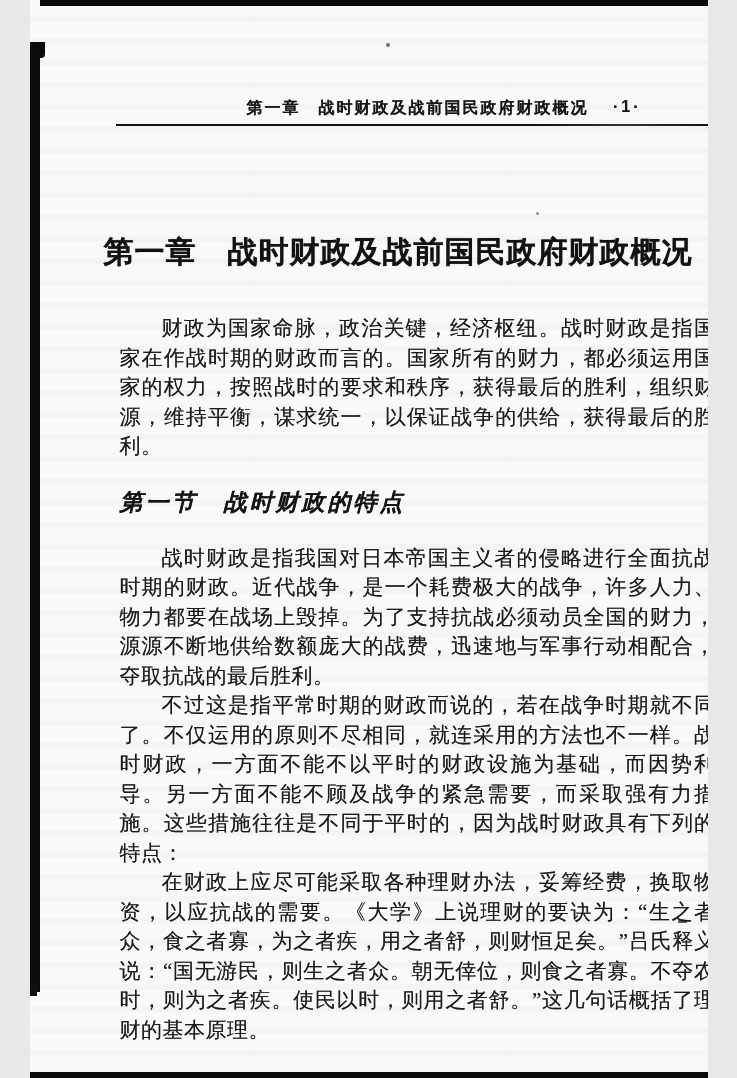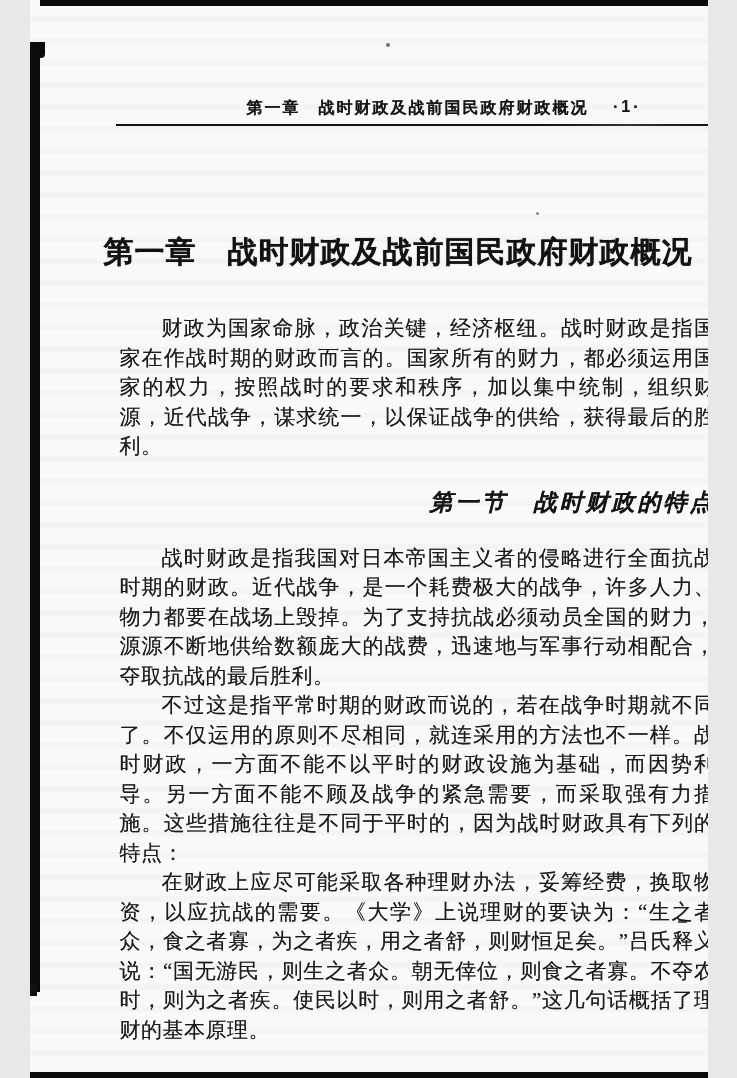--- a/index.html
+++ b/index.html
@@ -83,21 +83,21 @@
     margin: 0;
     font-size: 21px;
     line-height: 29.5px;
     text-align: justify;
     text-indent: 2em;
     letter-spacing: 0.5px;
     text-shadow: 0 0 0.5px rgba(0,0,0,0.55);
   }
   .section-heading {
     margin: 26px 0;
-    text-align: right;
+    text-align: left;
     font-family: "Liberation Serif", "DejaVu Serif", serif;
     font-style: italic;           
     font-weight: 600;
     font-size: 23px;
     letter-spacing: 3px;
     line-height: 30px;
     color: #141414;
     text-shadow: 0 0 0.6px rgba(0,0,0,0.7);
     white-space: nowrap;
   }
@@ -119,21 +119,21 @@
 
   <div class="running-header">
     <span>第一章　战时财政及战前国民政府财政概况</span>
     <span class="page-no">·1·</span>
   </div>
   <div class="header-rule"></div>
 
   <h1 class="chapter-heading">第一章　战时财政及战前国民政府财政概况</h1>
 
   <div class="body-block">
-    <p>财政为国家命脉，政治关键，经济枢纽。战时财政是指国家在作战时期的财政而言的。国家所有的财力，都必须运用国家的权力，按照战时的要求和秩序，加以集中统制，组织财源，近代战争，谋求统一，以保证战争的供给，获得最后的胜利。</p>
+    <p>财政为国家命脉，政治关键，经济枢纽。战时财政是指国家在作战时期的财政而言的。国家所有的财力，都必须运用国家的权力，按照战时的要求和秩序，获得最后的胜利，组织财源，维持平衡，谋求统一，以保证战争的供给，获得最后的胜利。</p>
 
     <h2 class="section-heading">第一节　战时财政的特点</h2>
 
     <p>战时财政是指我国对日本帝国主义者的侵略进行全面抗战时期的财政。近代战争，是一个耗费极大的战争，许多人力、物力都要在战场上毁掉。为了支持抗战必须动员全国的财力，源源不断地供给数额庞大的战费，迅速地与军事行动相配合，夺取抗战的最后胜利。</p>
     <p>不过这是指平常时期的财政而说的，若在战争时期就不同了。不仅运用的原则不尽相同，就连采用的方法也不一样。战时财政，一方面不能不以平时的财政设施为基础，而因势利导。另一方面不能不顾及战争的紧急需要，而采取强有力措施。这些措施往往是不同于平时的，因为战时财政具有下列的特点：</p>
     <p>在财政上应尽可能采取各种理财办法，妥筹经费，换取物资，以应抗战的需要。《大学》上说理财的要诀为：“生之者众，食之者寡，为之者疾，用之者舒，则财恒足矣。”吕氏释义说：“国无游民，则生之者众。朝无倖位，则食之者寡。不夺农时，则为之者疾。使民以时，则用之者舒。”这几句话概括了理财的基本原理。</p>
   </div>
 
 </div>
 

